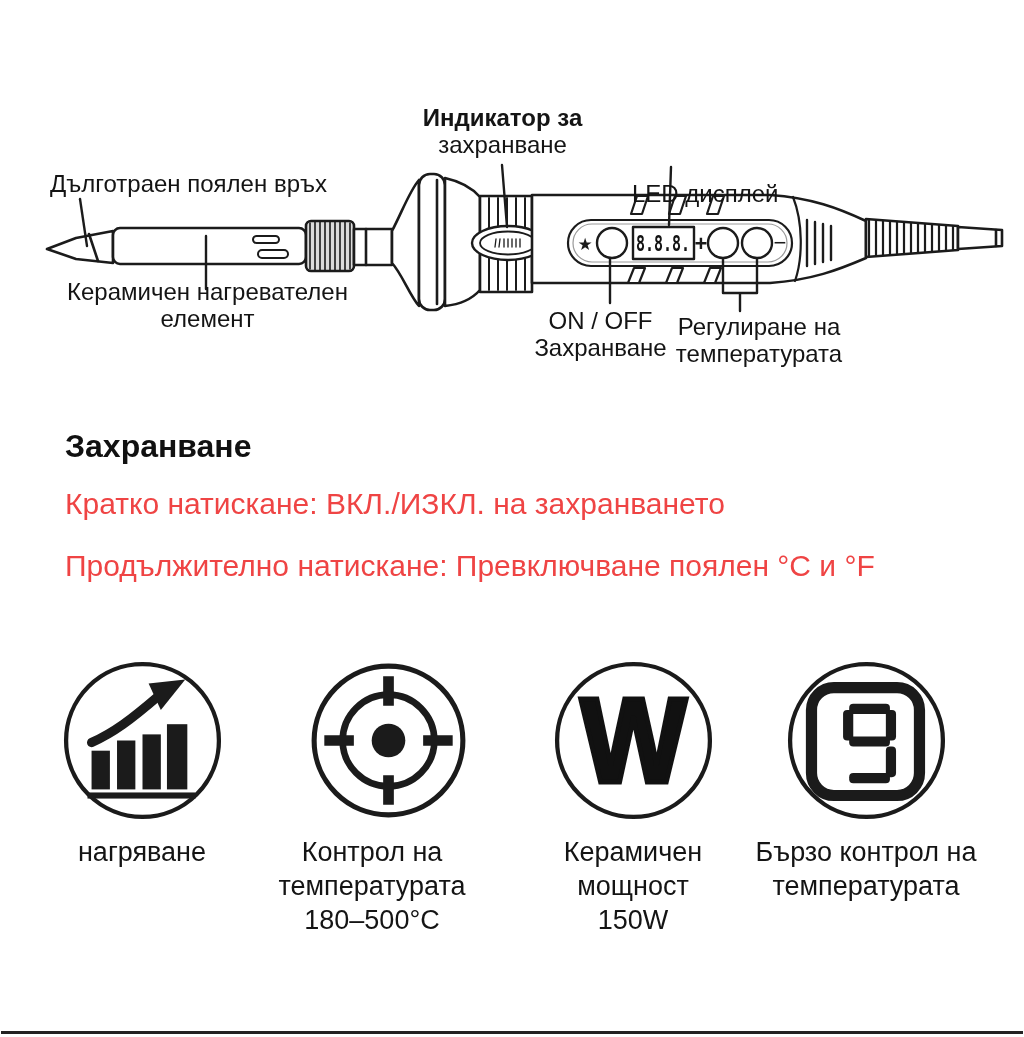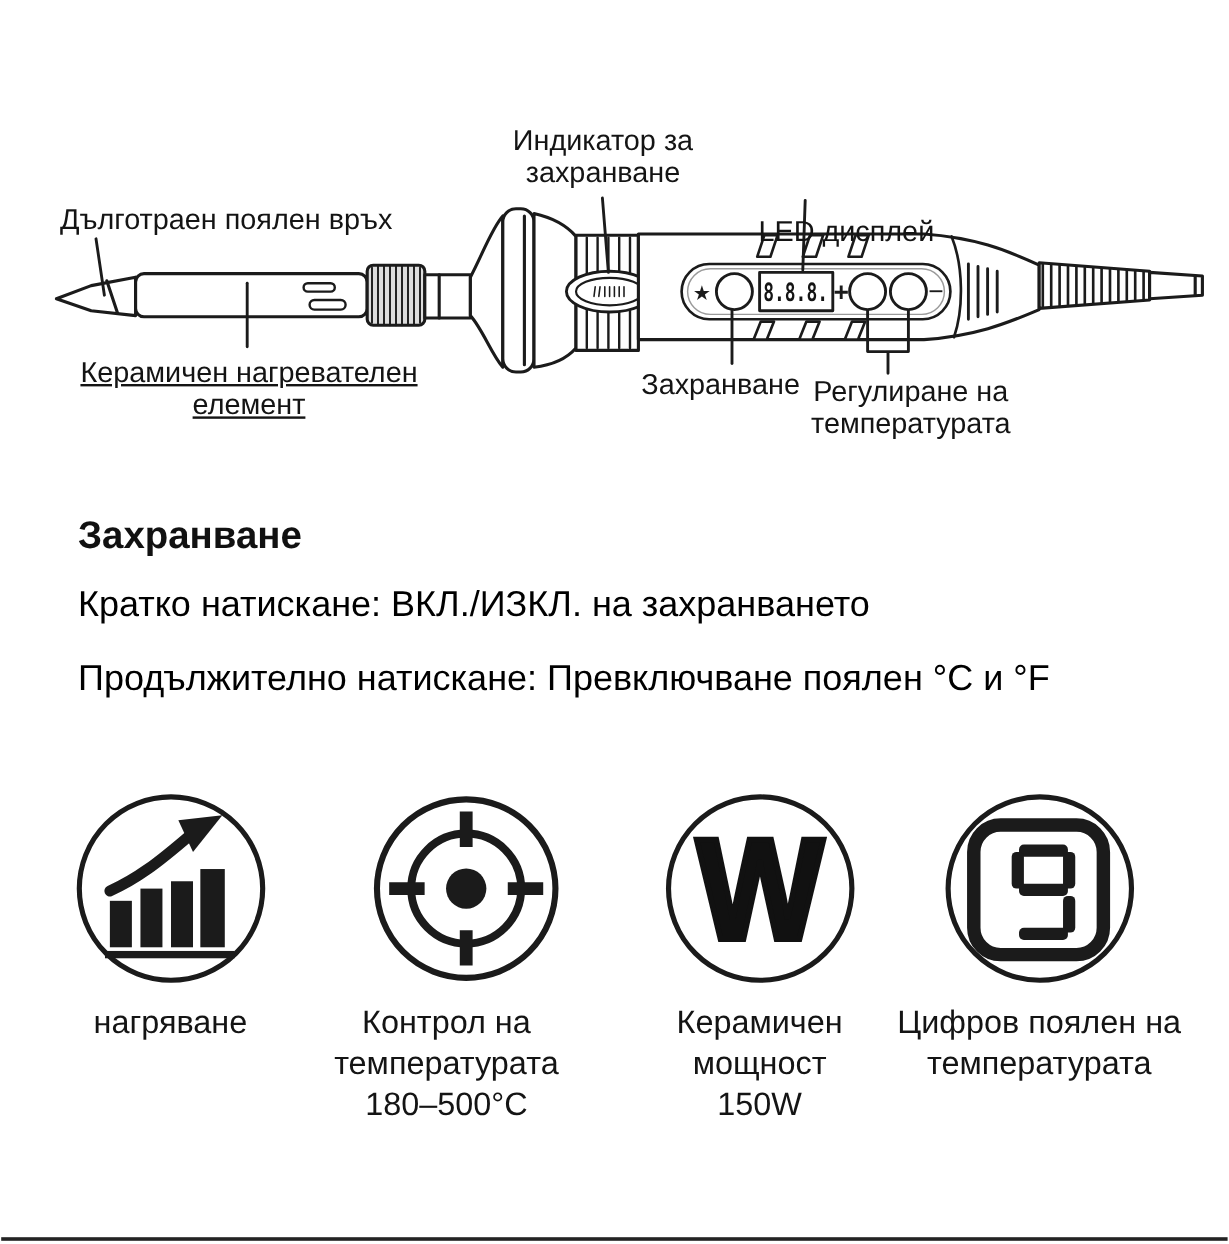--- a/index.html
+++ b/index.html
@@ -6,21 +6,21 @@
   .page {
     position:relative; width:1024px; height:1037px; background:#ffffff;
     font-family:"Liberation Sans", sans-serif; color:#111; overflow:hidden;
   }
   svg { display:block; }
   .abs { position:absolute; }
   .callout { position:absolute; font-size:24px; line-height:27px; color:#141414; }
   .callout.center { text-align:center; }
   .nowrap { white-space:nowrap; }
   .body-heading { position:absolute; left:65px; top:428px; font-size:32px; font-weight:bold; color:#111; white-space:nowrap; }
-  .body-line { position:absolute; left:65px; font-size:30px; color:#000000; white-space:nowrap; }
+  .body-line { position:absolute; left:65px; font-size:30px; color:#ef4444; white-space:nowrap; }
   .feature-icon { position:absolute; top:659px; }
   .feature-label { position:absolute; top:835px; font-size:27px; line-height:34px; text-align:center; color:#141414; }
   .feature-label span { display:block; }
   .bottom-rule { position:absolute; left:1px; top:1031px; width:1022px; height:3px; background:#232323; }
 </style>
 </head>
 <body>
 
 <div class="page">
 
@@ -112,33 +112,34 @@
     </g>
 
     <text x="585" y="250" text-anchor="middle" font-size="17" fill="#1b1b1b">★</text>
     <text x="663" y="251" text-anchor="middle" font-family="DejaVu Sans Mono, monospace" font-weight="bold" font-size="21" textLength="54" lengthAdjust="spacingAndGlyphs" fill="#141414">8.8.8.</text>
     <text x="701" y="251" text-anchor="middle" font-size="22" font-weight="bold" fill="#1b1b1b">+</text>
     <text x="780" y="250" text-anchor="middle" font-size="22" fill="#1b1b1b">−</text>
   </svg>
 
   <div class="callout nowrap" style="left:50px; top:170px;">Дълготраен поялен връх</div>
 
-  <div class="callout center" style="left:55px; top:297px; width:305px;text-decoration:underline;">
+  <div class="callout center" style="left:55px; top:278px; width:305px;">
     <span style="display:block;">Керамичен нагревателен</span>
     <span style="display:block;text-align:center;">елемент</span>
   </div>
 
   <div class="callout center" style="left:400px; top:104px; width:205px;">
-    <span style="display:block;">Индикатор за</span>
+    <span style="display:block;font-weight:bold;">Индикатор за</span>
     <span style="display:block;">захранване</span>
   </div>
 
   <div class="callout nowrap" style="left:632px; top:136px;margin-top:44px;">LED дисплей</div>
 
   <div class="callout center" style="left:518px; top:307px; width:165px;">
+    <span style="display:block;">ON / OFF</span>
     <span style="display:block;">Захранване</span>
   </div>
 
   <div class="callout center" style="left:658px; top:313px; width:202px;">
     <span style="display:block;">Регулиране на</span>
     <span style="display:block;">температурата</span>
   </div>
 
   <div class="body-heading">Захранване</div>
   <div class="body-line" style="top:487px;">Кратко натискане: ВКЛ./ИЗКЛ. на захранването</div>
@@ -194,20 +195,20 @@
     <span>Контрол на</span>
     <span>температурата</span>
     <span>180–500°C</span>
   </div>
   <div class="feature-label" style="left:513px; width:240px;">
     <span>Керамичен</span>
     <span>мощност</span>
     <span>150W</span>
   </div>
   <div class="feature-label" style="left:711px; width:310px;">
-    <span>Цифров поялен на</span>
+    <span>Бързо контрол на</span>
     <span>температурата</span>
     <span></span>
   </div>
 
   <div class="bottom-rule"></div>
 
 </div>
 
 </body></html>

